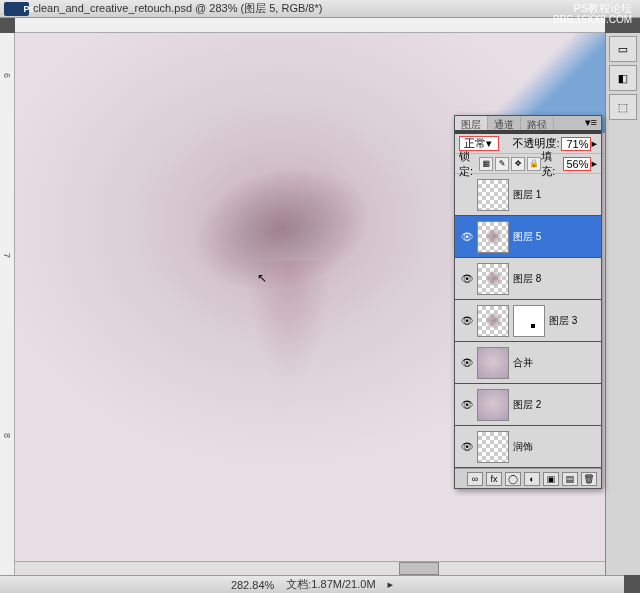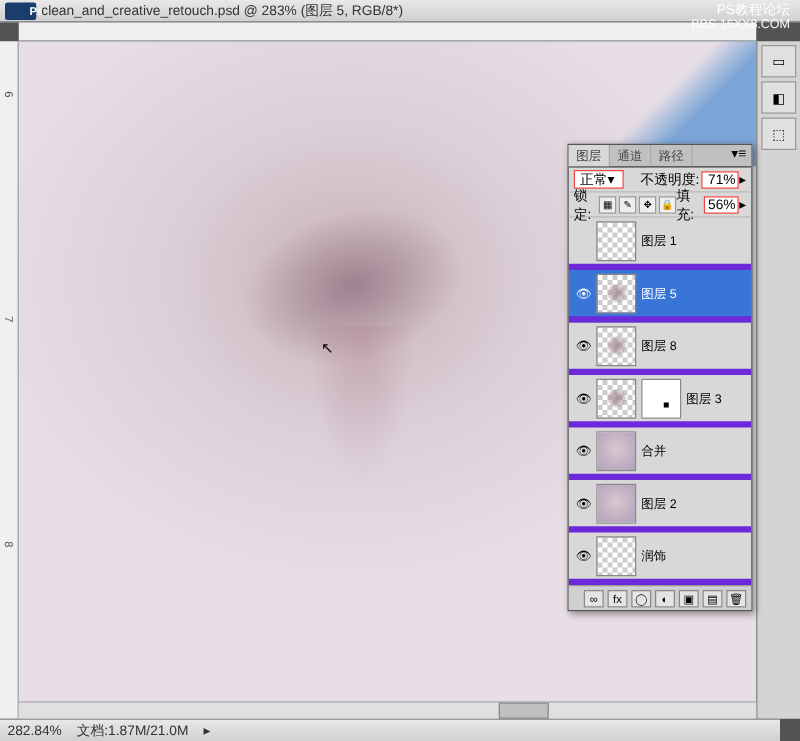--- a/index.html
+++ b/index.html
@@ -20,48 +20,48 @@
 .skin-image { width: 100%; height: 100%; background: radial-gradient(ellipse 300px 250px at 45% 35%, #c8b0b8 0%, #dcd0d8 50%, #e8dee6 100%); position: relative; }
 .skin-shadow { position: absolute; top: 25%; left: 30%; width: 180px; height: 120px; background: radial-gradient(ellipse, rgba(140,110,125,0.7), transparent 70%); border-radius: 50%; transform: rotate(-15deg); }
 .skin-detail { position: absolute; top: 42%; left: 38%; width: 100px; height: 150px; background: radial-gradient(ellipse at top, rgba(180,140,155,0.5), transparent 60%); }
 .sky-corner { position: absolute; top: 0; right: 0; width: 120px; height: 100px; background: linear-gradient(135deg, transparent 40%, #7aa5d6 60%); }
 .cursor { position: absolute; top: 44%; left: 41%; font-size: 12px; color: #000; }
 
 .right-tools { position: absolute; top: 33px; right: 0; width: 35px; bottom: 18px; background: #d4d4d4; border-left: 1px solid #888; }
 .right-tools .tool-btn { width: 28px; height: 26px; margin: 3px auto; background: #e0e0e0; border: 1px solid #999; display: flex; align-items: center; justify-content: center; }
 
 .layers-panel { position: absolute; top: 115px; right: 38px; width: 148px; background: #d8d8d8; border: 1px solid #555; box-shadow: 2px 2px 6px rgba(0,0,0,0.4); z-index: 50; }
-.panel-tabs { display: flex; background: #c0c0c0; height: 18px; border-bottom: 1px solid #404040; }
+.panel-tabs { display: flex; background: #c0c0c0; height: 18px; border-bottom: 4px solid #404040; }
 .panel-tabs .tab { padding: 2px 6px; font-size: 10px; color: #444; border-right: 1px solid #aaa; }
 .panel-tabs .tab.active { background: #d8d8d8; }
 .panel-tabs .menu-btn { margin-left: auto; padding: 0 4px; }
 
 .panel-row { display: flex; align-items: center; height: 20px; padding: 2px 4px; border-bottom: 1px solid #bbb; font-size: 10px; }
 .panel-row .dropdown { background: #fff; border: 1px solid #ef4444; padding: 0 4px; height: 15px; display: flex; align-items: center; min-width: 40px; }
 .panel-row .lbl { margin-left: auto; margin-right: 2px; }
 .panel-row .pct { background: #fff; border: 1px solid #ef4444; padding: 0 2px; width: 30px; text-align: right; }
 .panel-row .lock-icons { display: flex; gap: 2px; }
 .panel-row .lock-icons span { width: 14px; height: 14px; border: 1px solid #999; background: #eee; font-size: 8px; display: flex; align-items: center; justify-content: center; }
 
 .layer-list { max-height: 320px; overflow-y: auto; }
-.layer { display: flex; align-items: center; height: 42px; border-bottom: 5px solid #6d28d9; padding: 2px; }
+.layer { display: flex; align-items: center; height: 42px; border-bottom: 1px solid #6d28d9; padding: 2px; }
 .layer.selected { background: #3875d7; color: #fff; }
 .layer .eye { width: 14px; height: 14px; margin: 0 3px; display: flex; align-items: center; justify-content: center; font-size: 10px; }
 .layer .thumb { width: 32px; height: 32px; border: 1px solid #888; margin-right: 4px; background: #fff; position: relative; }
 .layer .thumb.trans { background: repeating-conic-gradient(#ccc 0% 25%, #fff 0% 50%) 0 0/8px 8px; }
 .layer .thumb .smudge { position: absolute; top: 25%; left: 25%; width: 50%; height: 50%; background: radial-gradient(#a89098, transparent); border-radius: 50%; }
 .layer .thumb .face { position: absolute; inset: 0; background: radial-gradient(circle at 50% 45%, #d8c8d0, #b0a0b8); }
 .layer .mask { width: 32px; height: 32px; border: 1px solid #888; margin-right: 4px; background: #fff; position: relative; }
 .layer .mask .dot { position: absolute; top: 60%; left: 55%; width: 4px; height: 4px; background: #000; }
 .layer .name { font-size: 10px; }
 
 .panel-footer { display: flex; height: 20px; background: #d0d0d0; border-top: 1px solid #999; align-items: center; justify-content: flex-end; gap: 3px; padding: 0 4px; }
 .panel-footer .fbtn { width: 16px; height: 14px; border: 1px solid #888; background: #e4e4e4; font-size: 9px; display: flex; align-items: center; justify-content: center; }
 
-.statusbar { position: absolute; bottom: 0; left: 0; right: 16px; height: 18px; background: linear-gradient(#e8e8e8, #d0d0d0); border-top: 1px solid #999; display: flex; align-items: center; padding: 0 6px; font-size: 10px; color: #333; gap: 12px; }
+.statusbar { position: absolute; bottom: 0; left: 0; right: 16px; height: 18px; background: linear-gradient(#e8e8e8, #d0d0d0); border-top: 1px solid #999; display: flex; align-items: center; padding: 0 6px; font-size: 10px; color: #333; gap: 12px; justify-content: center; }
 .scrollbar-h { position: absolute; bottom: 18px; left: 15px; right: 35px; height: 14px; background: #e0e0e0; border-top: 1px solid #aaa; display: flex; }
 .scrollbar-h .thumb { width: 40px; background: #c0c0c0; border: 1px solid #888; margin-left: 65%; }
 </style>
 </head>
 <body>
 
 <div class="titlebar">
   <span class="ps-icon">Ps</span>
   <span class="title">
     <span>clean_and_creative_retouch.psd</span>

